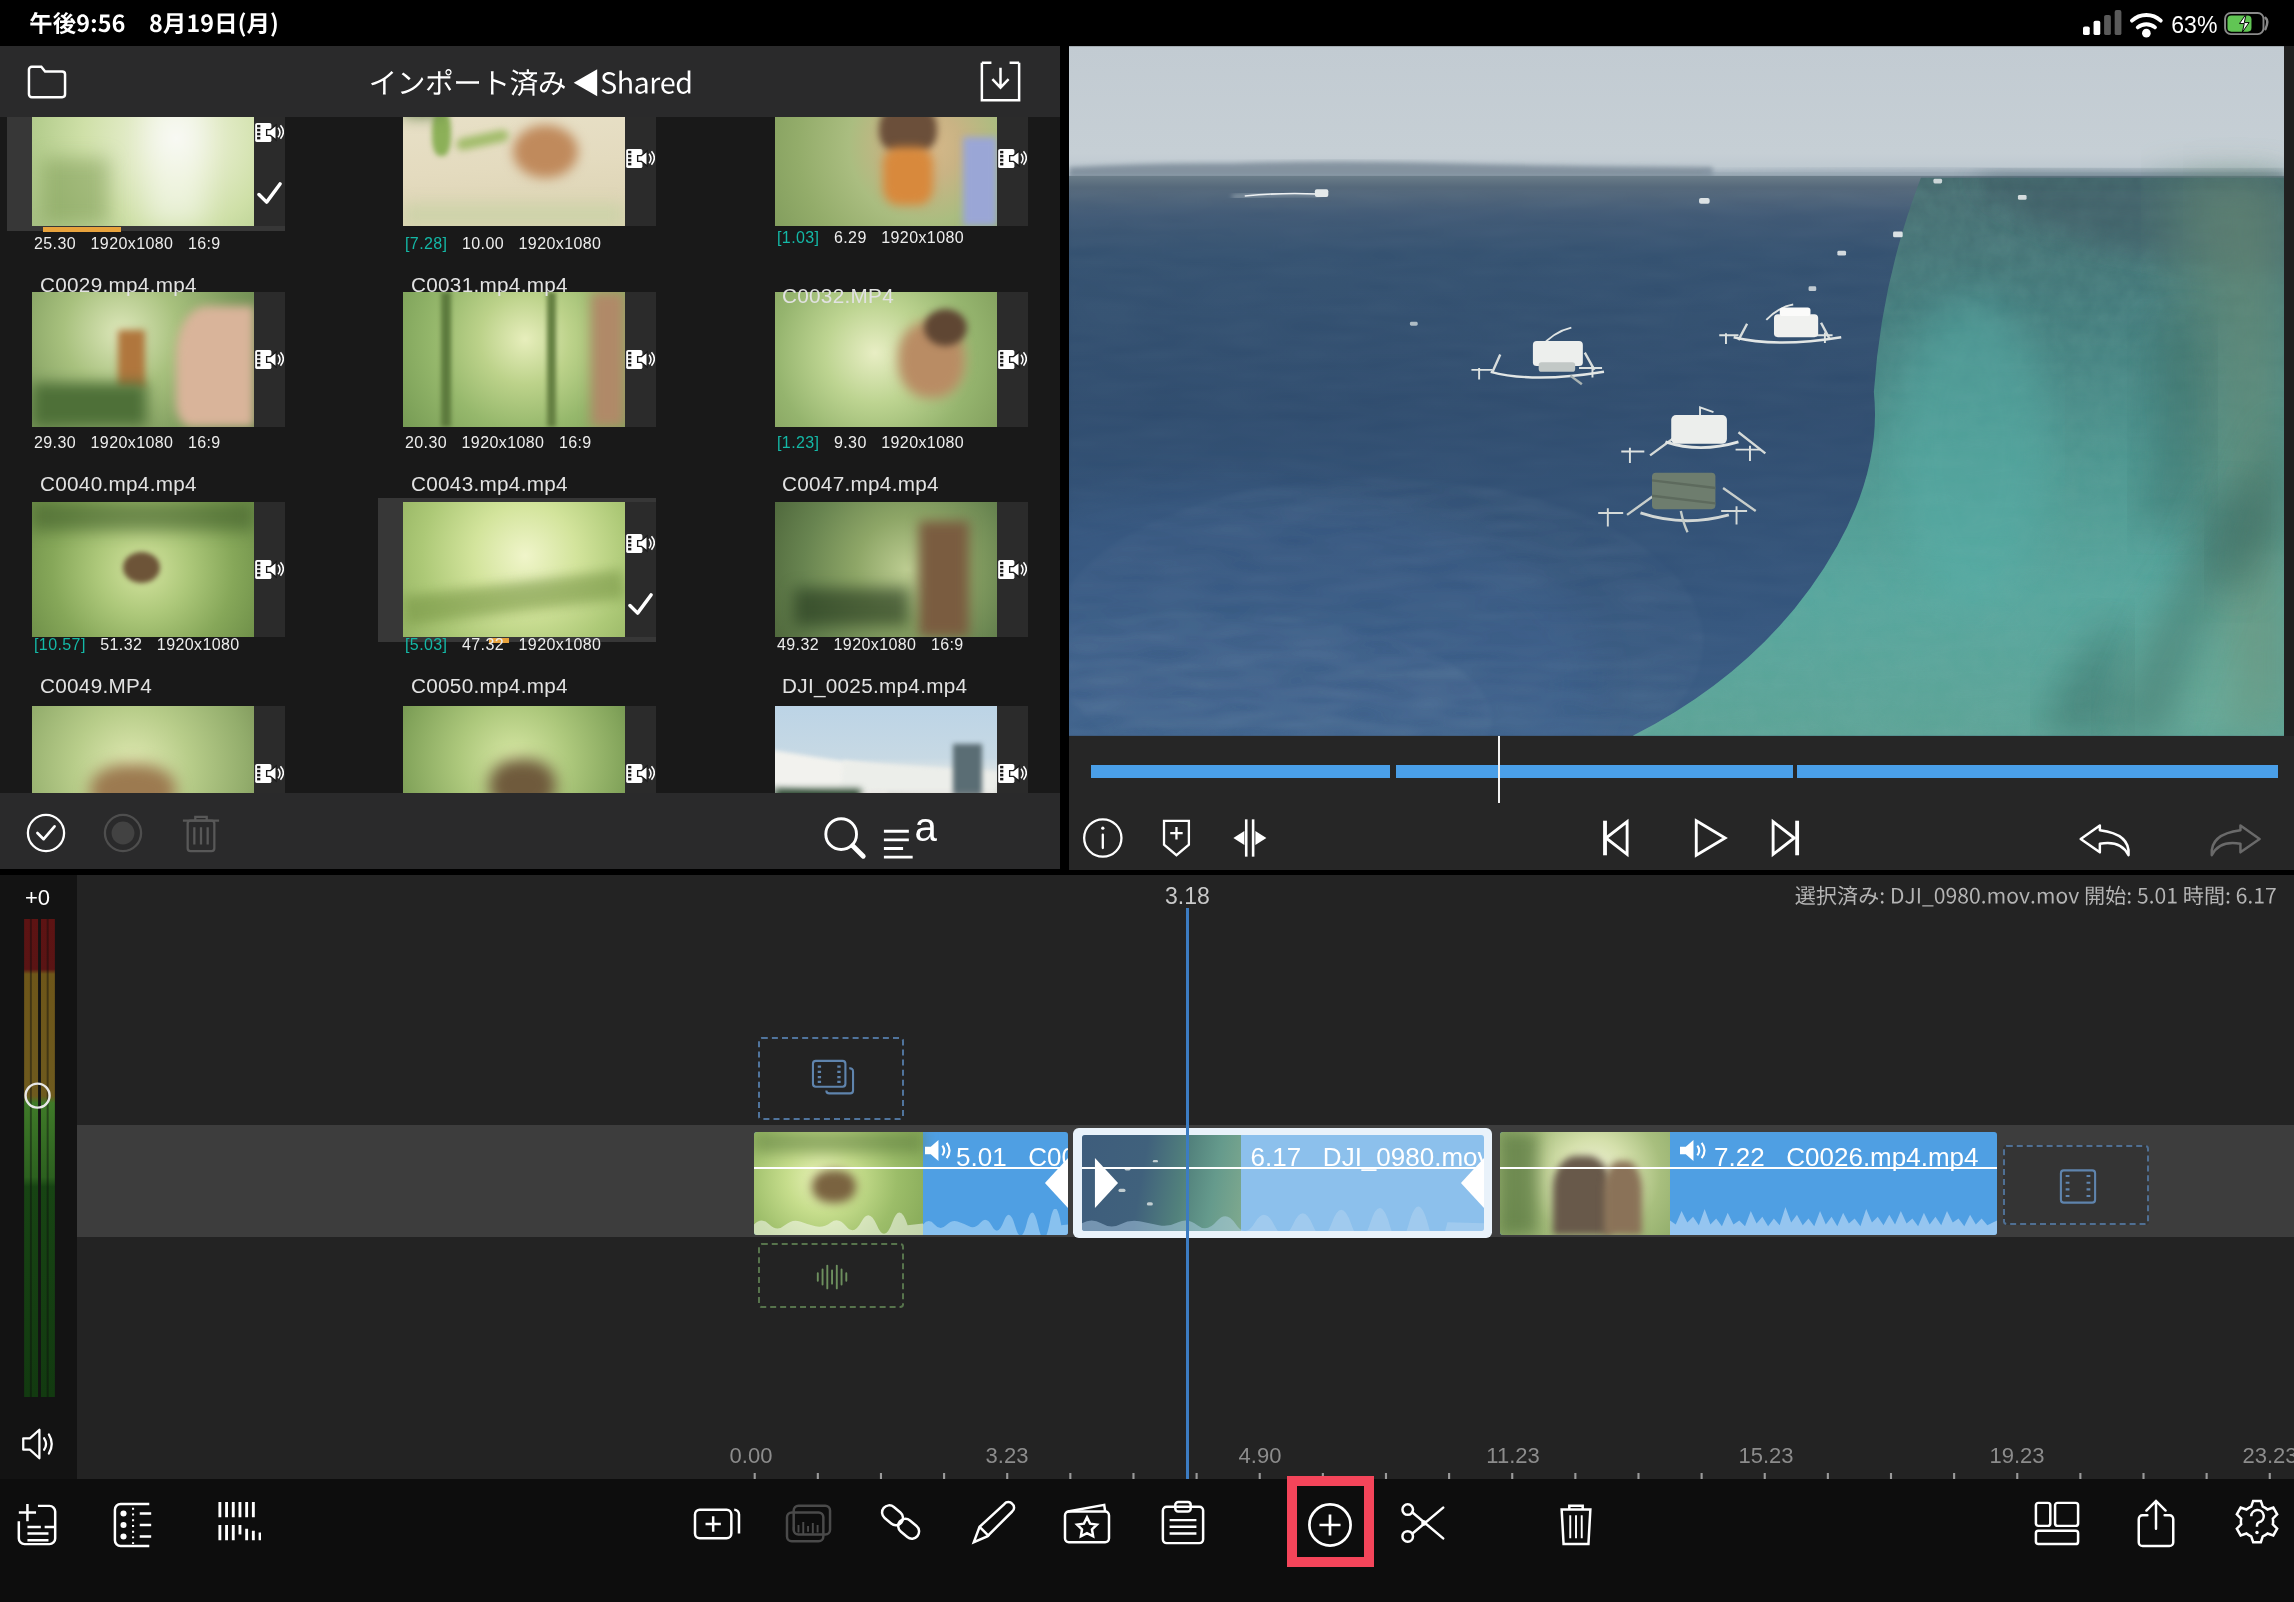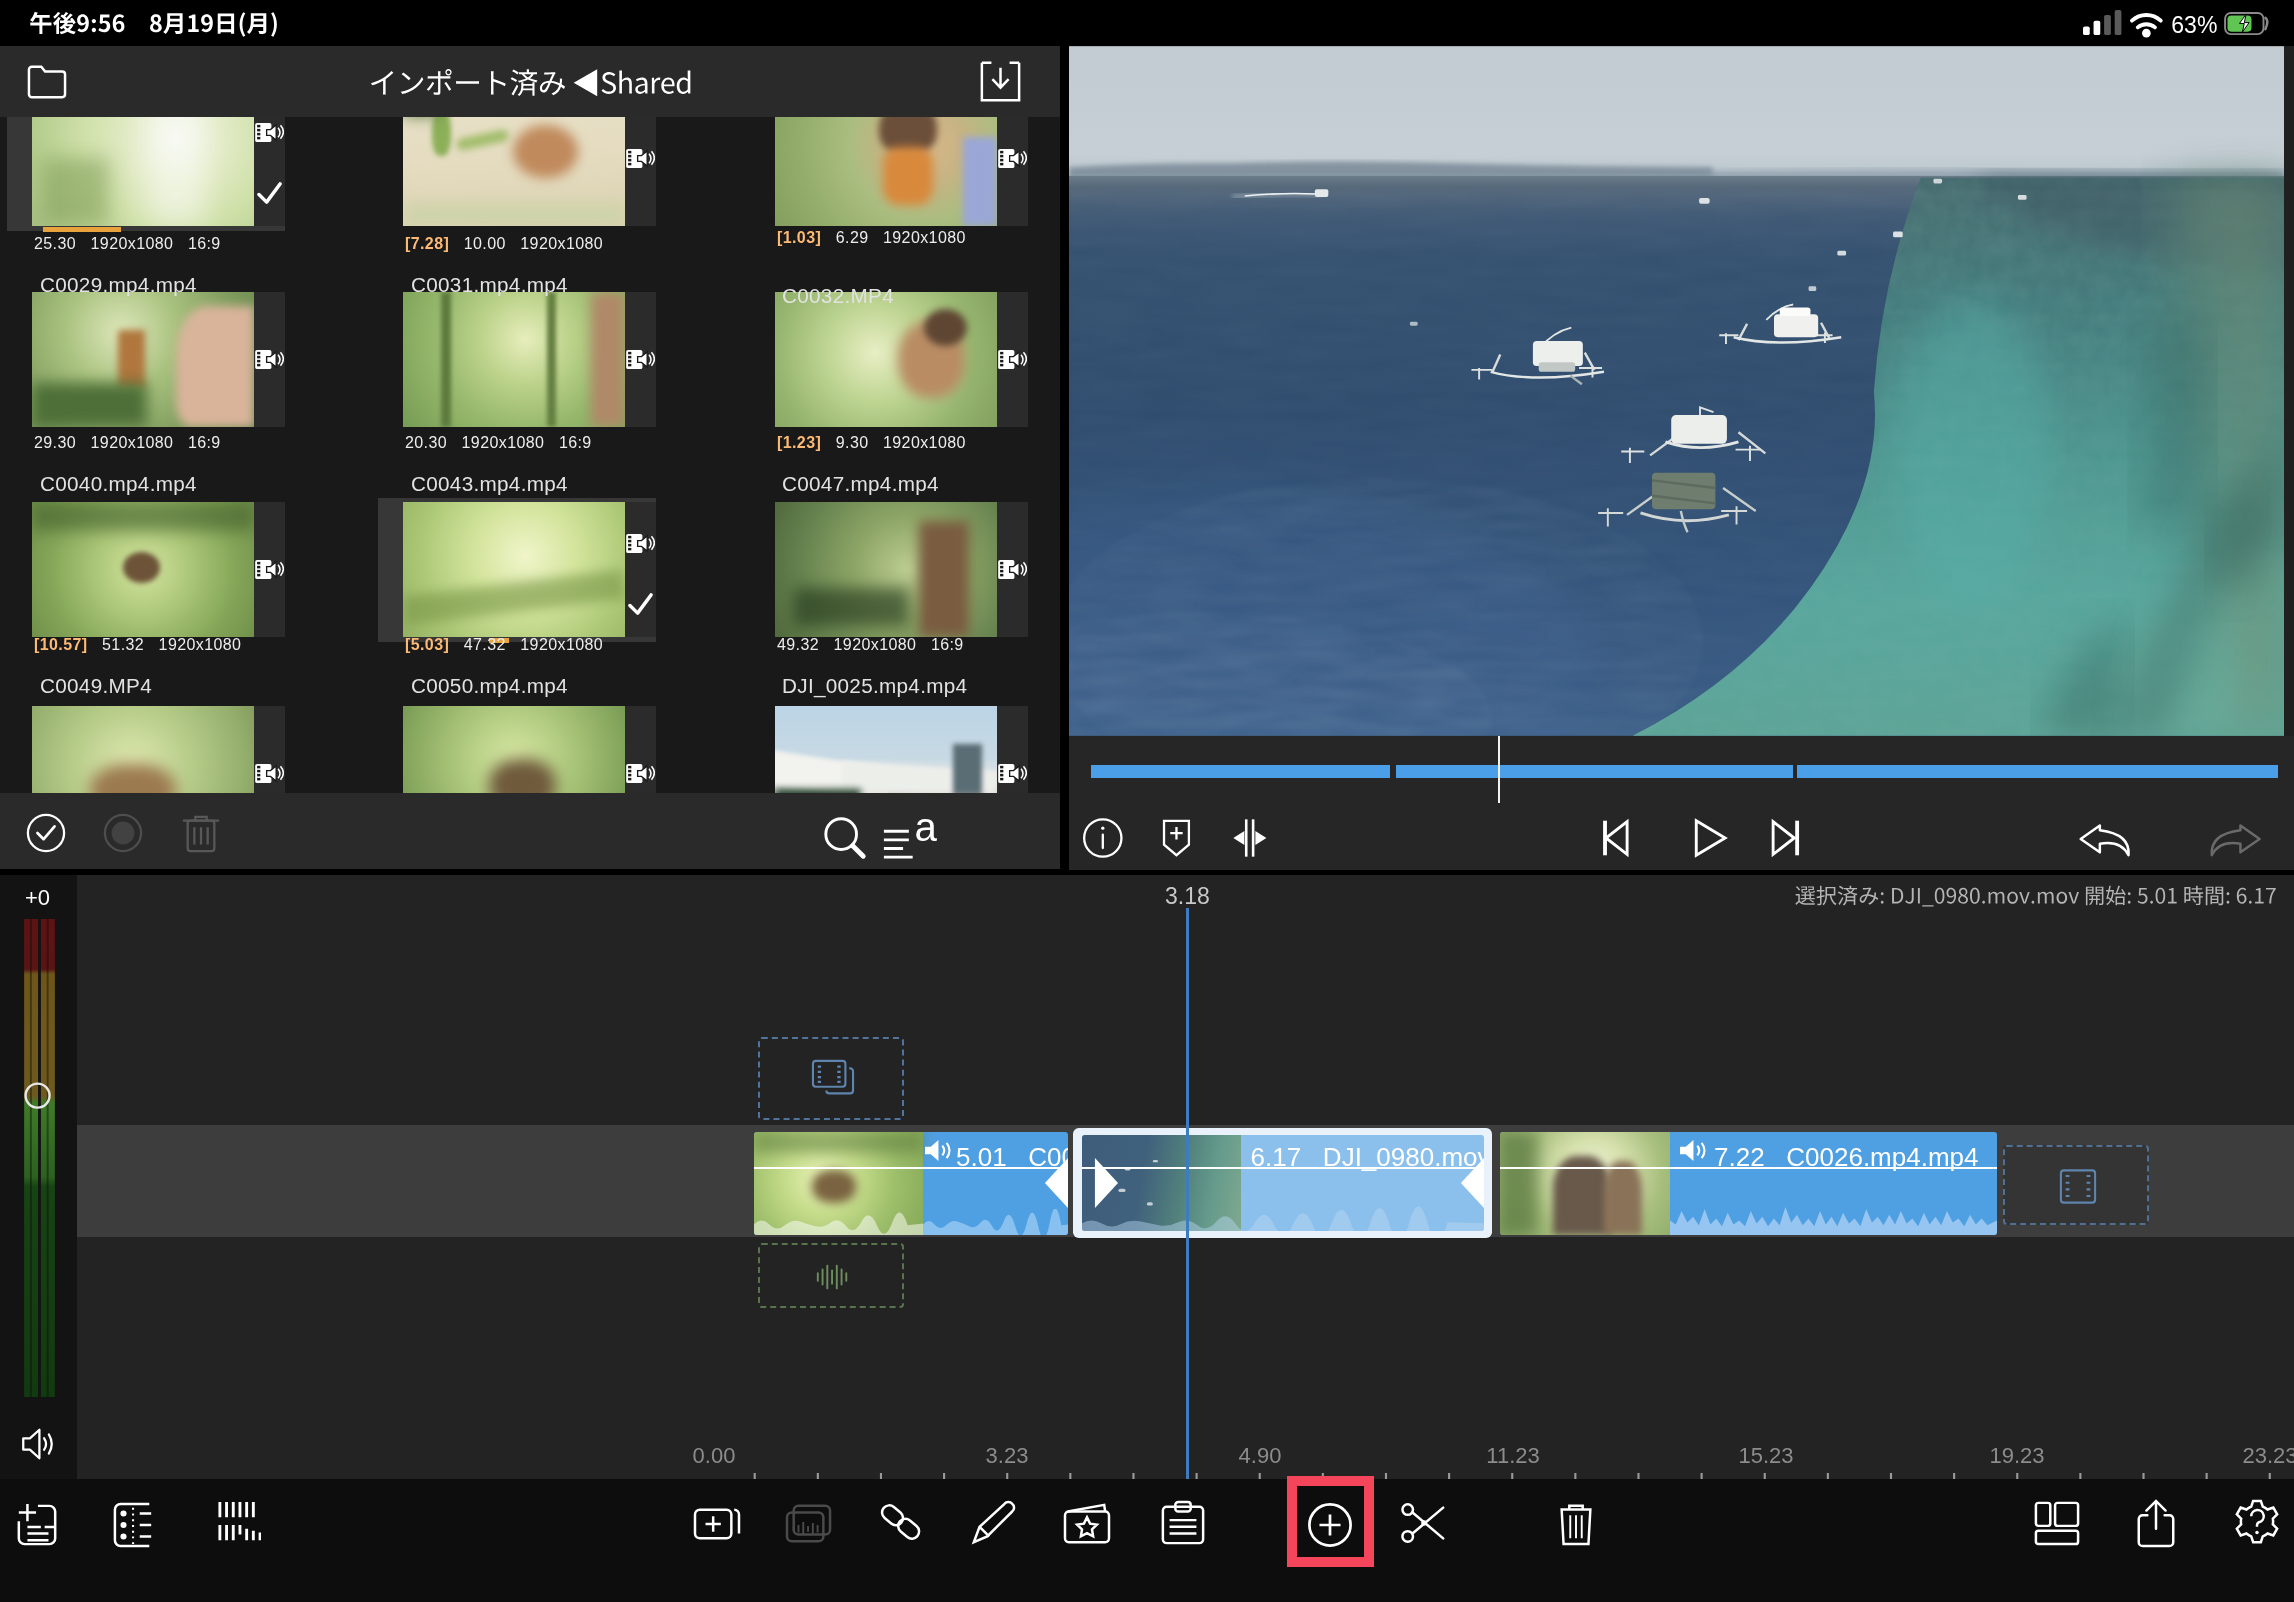--- a/index.html
+++ b/index.html
@@ -7,21 +7,21 @@
 .abs{position:absolute}
 #page{position:relative;width:2294px;height:1192px;background:#000}
 #status{position:absolute;left:0;top:0;width:2294px;height:46px;background:#000}
 #media{position:absolute;left:0;top:46px;width:1060px;height:823px;background:#191919;overflow:hidden}
 #mhead{position:absolute;left:0;top:0;width:1060px;height:71px;background:#2a2a2b;z-index:5}
 #mfoot{position:absolute;left:0;top:747px;width:1060px;height:76px;background:#2a2a2b;z-index:5}
 .cellhl{position:absolute;background:#373737}
 .thumb{position:absolute;width:222px;height:135px;overflow:hidden}
 .strip{position:absolute;width:31px;height:135px;background:#2b2b2b}
 .meta{position:absolute;font-size:16px;color:#ededed;white-space:nowrap;letter-spacing:0.4px}
-.meta b{color:#fdba74;font-weight:bold}
+.meta b{color:#14b8a6;font-weight:normal}
 .fname{position:absolute;font-size:20.7px;color:#e2e2e2;white-space:nowrap;letter-spacing:0.3px}
 .obar{position:absolute;height:4.8px;background:#e8a33d}
 #preview{position:absolute;left:1069px;top:46px;width:1225px;height:823px;background:#202020}
 #pctl{position:absolute;left:0;top:690px;width:1225px;height:134px;background:#262626}
 .seg{position:absolute;top:29px;height:13.4px;background:#4a9fe8}
 #tl{position:absolute;left:0;top:875px;width:2294px;height:604px;background:#232323}
 #tlleft{position:absolute;left:0;top:0;width:77px;height:604px;background:#131313}
 #trackrow{position:absolute;left:77px;top:250px;width:2217px;height:112px;background:#3d3d3d}
 .clip{position:absolute;top:257px;height:103px;border-radius:2.9px;overflow:hidden}
 .cliptext{position:absolute;top:9.6px;font-size:26px;color:#fff;white-space:nowrap}
@@ -527,21 +527,21 @@
 </div>
 <div class="abs" style="left:2003px;top:270px;width:146px;height:80px;border:2.4px dashed #4f6f93;border-radius:3.8px;background:#343434">
 <svg class="abs" style="left:54px;top:21px" width="38" height="37" viewBox="0 0 40 38">
           <g fill="none" stroke="#5f84ad" stroke-width="2.2">
 <rect x="2" y="2" width="36" height="34" rx="3"></rect>
             <path d="M7 8 h4 M7 15 h4 M7 22 h4 M7 29 h4 M29 8 h4 M29 15 h4 M29 22 h4 M29 29 h4"></path>
           </g>
         </svg>
       </div>
 <div class="abs" style="left:1186px;top:33px;width:2.9px;height:577px;background:#3c7cc2"></div>
-<div class="ruler-num" style="left:714px;transform:translateX(-50%)">0.00</div>
+<div class="ruler-num" style="left:751px;transform:translateX(-50%)">0.00</div>
 <div class="ruler-num" style="left:1007px;transform:translateX(-50%)">3.23</div>
 <div class="ruler-num" style="left:1260px;transform:translateX(-50%)">4.90</div>
 <div class="ruler-num" style="left:1513px;transform:translateX(-50%)">11.23</div>
 <div class="ruler-num" style="left:1766px;transform:translateX(-50%)">15.23</div>
 <div class="ruler-num" style="left:2017px;transform:translateX(-50%)">19.23</div>
 <div class="ruler-num" style="left:2270px;transform:translateX(-50%)">23.23</div>
 <svg class="abs" style="left:0;top:598px" width="2294" height="9.6" viewBox="0 0 2388 10">
         <rect x="784.0" y="0" width="2.2" height="9" fill="#9a9a9a"></rect>
         <rect x="849.8" y="0" width="2.2" height="9" fill="#9a9a9a"></rect>
         <rect x="915.6" y="0" width="2.2" height="9" fill="#9a9a9a"></rect>

